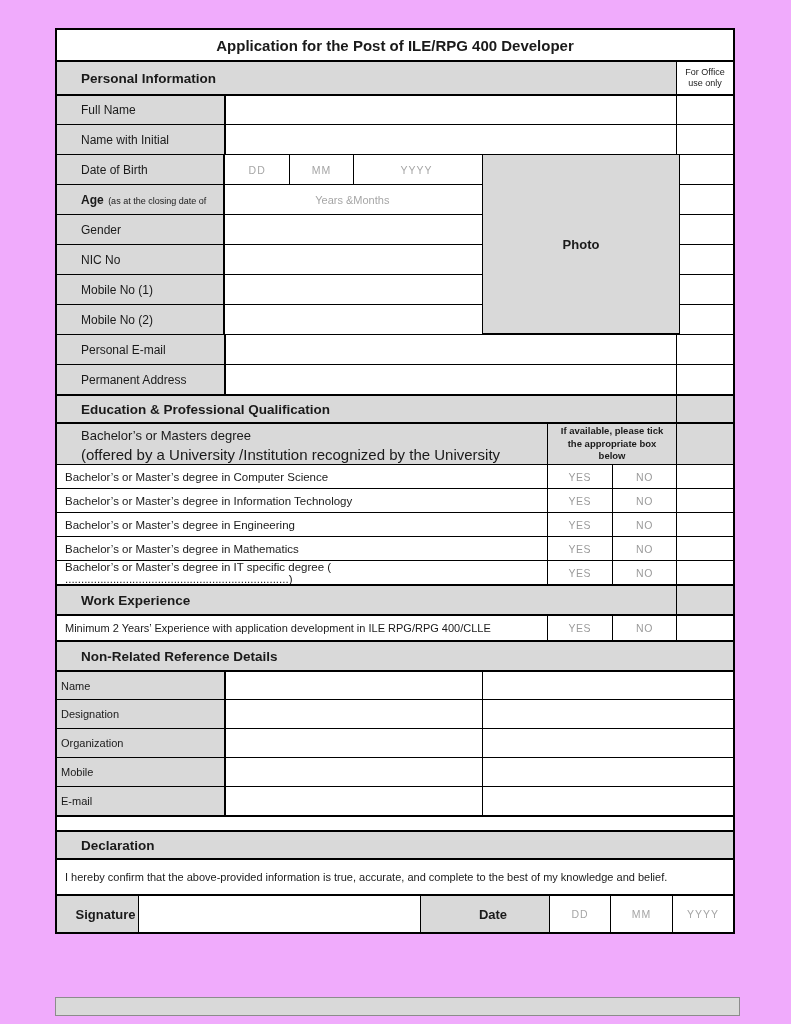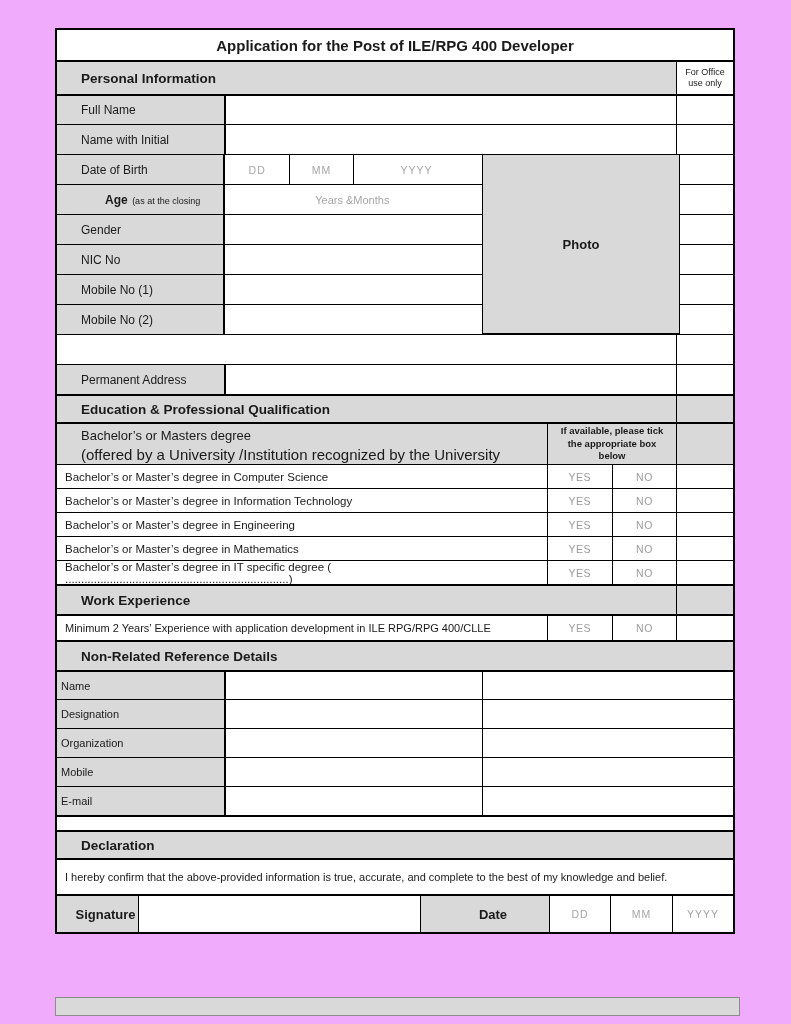--- a/index.html
+++ b/index.html
@@ -36,21 +36,21 @@
   .field-label{font-size:12px;}
   .small-label{font-size:11px;padding:0 4px;}
   .office-note{font-size:9px;line-height:1.25;padding:2px 4px;}
   .ph{color:#a6a6a6;font-size:10.5px;letter-spacing:1px;}
   .ph2{color:#a6a6a6;font-size:11px;}
   .yn{color:#9b9b9b;font-size:10.5px;letter-spacing:0.5px;}
   .deg-text{font-size:11.5px;}
   .work-text{font-size:11px;}
   .decl-text{font-size:11px;}
   .age-cell{display:block;padding-top:4px;line-height:1.25;}
-  .age-b{font-weight:bold;font-size:12px;margin-left:24px;}
+  .age-b{font-weight:bold;font-size:12px;}
   .age-n{font-size:9px;}
   .bach-cell{display:block;padding-top:4px;}
   .bach-title{font-size:13px;line-height:1.3;}
   .bach-sub{font-size:15px;line-height:1.3;}
   .tick-note{font-size:9.5px;font-weight:bold;line-height:1.3;padding:2px 6px;}
   .sig-label{font-weight:bold;font-size:13px;}
   .photo-box{position:absolute;left:425px;top:124px;width:198px;height:180px;background:#d9d9d9;border:1px solid #000;box-sizing:border-box;display:flex;align-items:center;justify-content:center;font-weight:bold;font-size:13px;z-index:5;}
   .next-page-strip{position:absolute;left:55px;top:997px;width:685px;height:19px;background:#d9d9d9;border:1px solid #8c8c8c;box-sizing:border-box;}
 </style>
 </head>
@@ -129,20 +129,21 @@
     </div>
 
     <div class="r h30">
       <div class="c w-label hdr field-label">Mobile No (2)</div>
       <div class="c w-ref1 bl2"></div>
       <div class="c w-photo nob"></div>
       <div class="c w-office"></div>
     </div>
 
     <div class="r h30">
+      <div class="c w-label hdr field-label">Personal E-mail</div>
       <div class="c grow bl2"></div>
       <div class="c w-office"></div>
     </div>
 
     <div class="r h30">
       <div class="c w-label hdr field-label">Permanent Address</div>
       <div class="c grow bl2"></div>
       <div class="c w-office"></div>
     </div>
 

